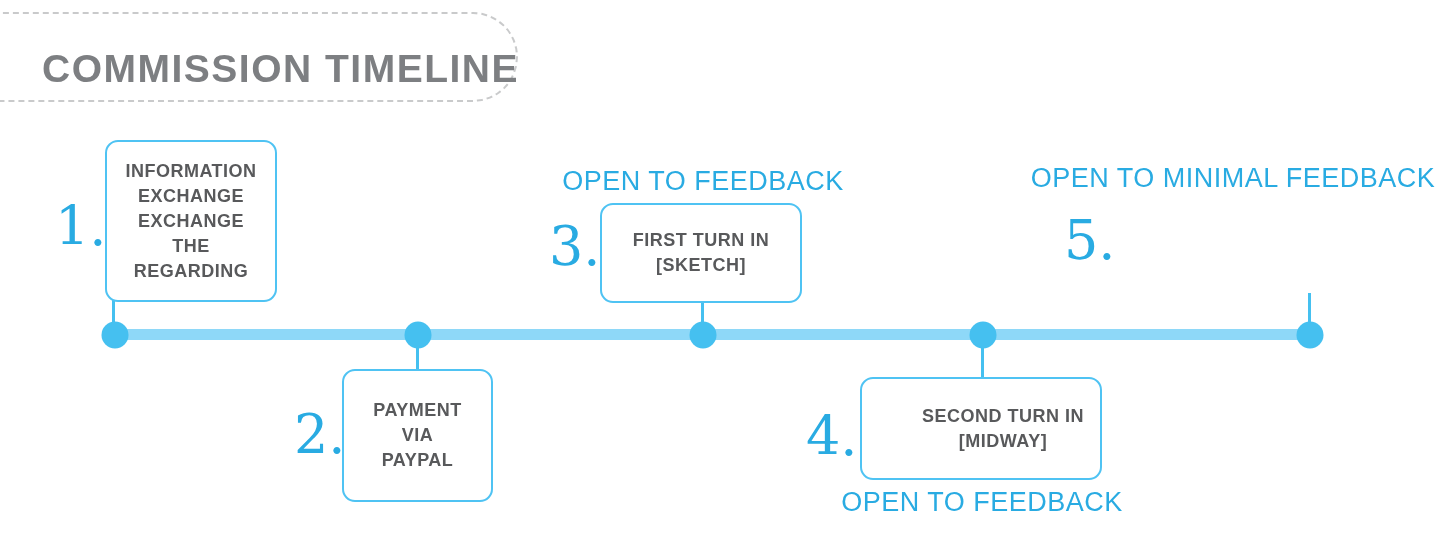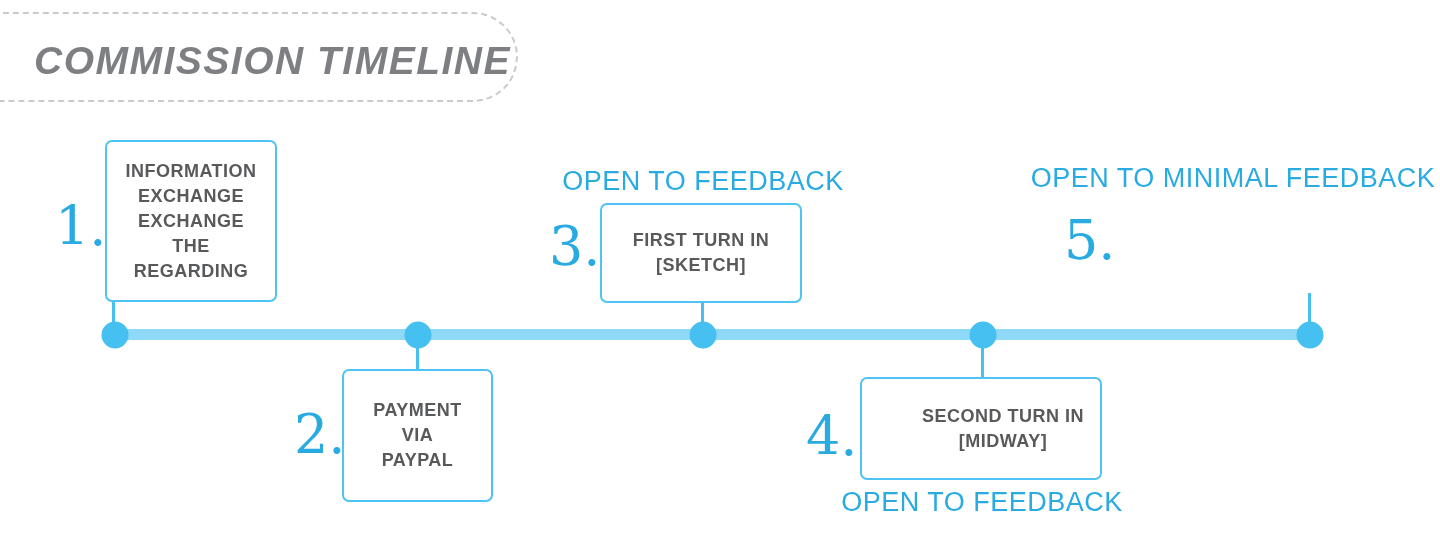--- a/index.html
+++ b/index.html
@@ -8,23 +8,22 @@
     overflow:hidden; font-family:"Liberation Sans", sans-serif;
   }
 
   
   .title-pill {
     position:absolute; left:-72px; top:12px; width:590px; height:90px;
     border:2px dashed #c9cacb; border-radius:47px; box-sizing:border-box;
   }
   .title-text {
     position:absolute; left:100px; top:50%; transform:translateY(-50%);
-    margin:4px; font-size:39px; font-weight:bold; color:#7d7f82; letter-spacing:1.5px;
+    margin:12px; font-size:39px; font-weight:bold; color:#7d7f82; letter-spacing:1.5px;
     white-space:nowrap;
-    font-style:italic;
   }
 
   
   .bar {
     position:absolute; left:115px; top:329px; width:1196px; height:11px;
     background:#8ed8f8; border-radius:3px;
   }
 
   
   .dot {
@@ -38,21 +37,21 @@
   .connector { position:absolute; width:3px; background:#45c0f0; }
   .conn-1 { left:112px;  top:300px; height:36px; }
   .conn-2 { left:416px;  top:335px; height:36px; }
   .conn-3 { left:701px;  top:301px; height:35px; }
   .conn-4 { left:981px;  top:335px; height:44px; }
   .conn-5 { left:1308px; top:293px; height:43px; }
 
   
   .stepbox {
     position:absolute; background:#ffffff; border:2px solid #4fc3f3;
-    border-radius:7px; box-sizing:border-box;
+    border-radius:13px; box-sizing:border-box;
     display:flex; flex-direction:column; align-items:center; justify-content:center;
     text-align:center; color:#58595b; font-weight:bold;
     font-size:18px; line-height:25px; letter-spacing:0.5px;
   }
   .stepbox span { display:block; }
   .box-1 { left:105px;  top:140px; width:172px; height:162px; }
   .box-2 { left:342px;  top:369px; width:151px; height:133px; }
   .box-3 { left:600px;  top:203px; width:202px; height:100px; }
   .box-4 { left:860px;  top:377px; width:242px; height:103px;padding-left:44px; }
   .box-5 { left:1118px; top:198px; width:217px; height:97px;  }

